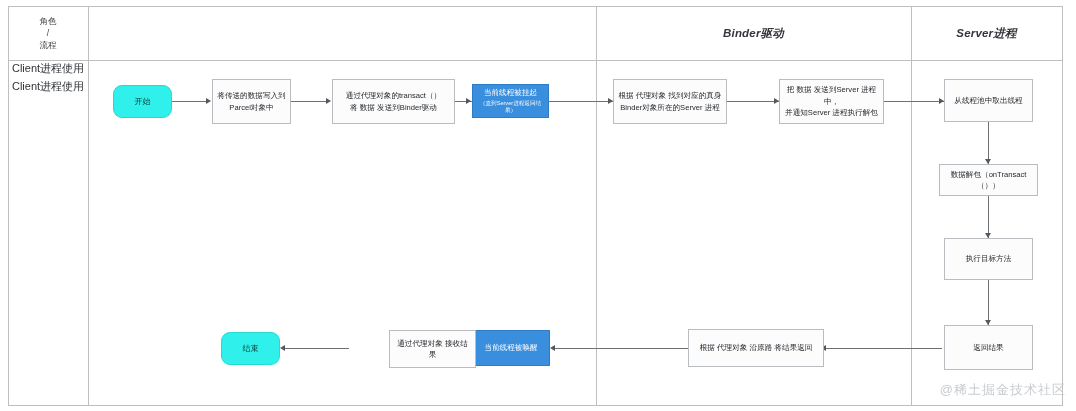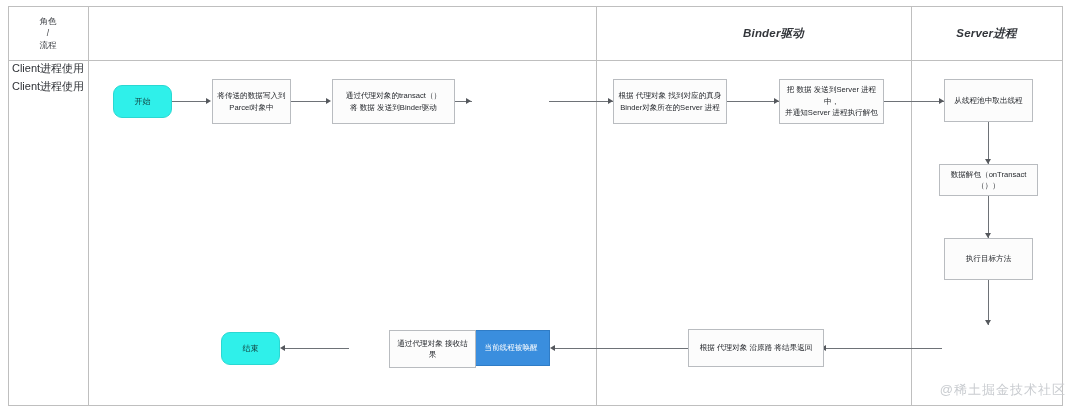--- a/index.html
+++ b/index.html
@@ -159,21 +159,21 @@
   <div class="grid-line vline" style="left:596px; top:6px; height:399px;"></div>
   <div class="grid-line vline" style="left:911px; top:6px; height:399px;"></div>
   <div class="grid-line vline" style="left:1062px; top:6px; height:399px;"></div>
 
   <div class="role-header">
     <span>角色</span>
     <span>/</span>
     <span>流程</span>
   </div>
 
-  <div class="lane-header" style="left:596px; width:315px;margin-left:20px;">
+  <div class="lane-header" style="left:596px; width:315px;">
     <span>Binder驱动</span>
   </div>
   <div class="lane-header" style="left:911px; width:151px;">
     <span>Server进程</span>
   </div>
 
   <div class="role-cell">
     <span>Client进程使用</span>
     <span>Client进程使用</span>
   </div>
@@ -224,20 +224,24 @@
   <div class="node process" style="left:212px; top:79px; width:79px; height:45px;">
     <span>将传送的数据写入到</span>
     <span>Parcel对象中</span>
   </div>
 
   <div class="node process" style="left:332px; top:79px; width:123px; height:45px;">
     <span>通过代理对象的transact（）</span>
     <span>将 数据 发送到Binder驱动</span>
   </div>
 
+  <div class="node highlight" style="left:472px; top:84px; width:77px; height:34px;">
+    <span>当前线程被挂起</span>
+    <span class="sub">（直到Server进程返回结果）</span>
+  </div>
 
   <div class="node process" style="left:779px; top:79px; width:105px; height:45px;">
     <span>把 数据 发送到Server 进程中，</span>
     <span>并通知Server 进程执行解包</span>
   </div>
 
   <div class="node process" style="left:613px; top:79px; width:114px; height:45px;">
     <span>根据 代理对象 找到对应的真身</span>
     <span>Binder对象所在的Server 进程</span>
   </div>
@@ -247,20 +251,23 @@
   </div>
 
   <div class="node process" style="left:939px; top:164px; width:99px; height:32px;">
     <span>数据解包（onTransact（））</span>
   </div>
 
   <div class="node process" style="left:944px; top:238px; width:89px; height:42px;">
     <span>执行目标方法</span>
   </div>
 
+  <div class="node process" style="left:944px; top:325px; width:89px; height:45px;">
+    <span>返回结果</span>
+  </div>
 
   <div class="node process" style="left:688px; top:329px; width:136px; height:38px;">
     <span>根据 代理对象 沿原路 将结果返回</span>
   </div>
 
   <div class="node highlight" style="left:472px; top:330px; width:78px; height:36px;">
     <span>当前线程被唤醒</span>
   </div>
 
   <div class="node process" style="left:349px; top:330px; width:87px; height:38px;margin-left:40px;">

